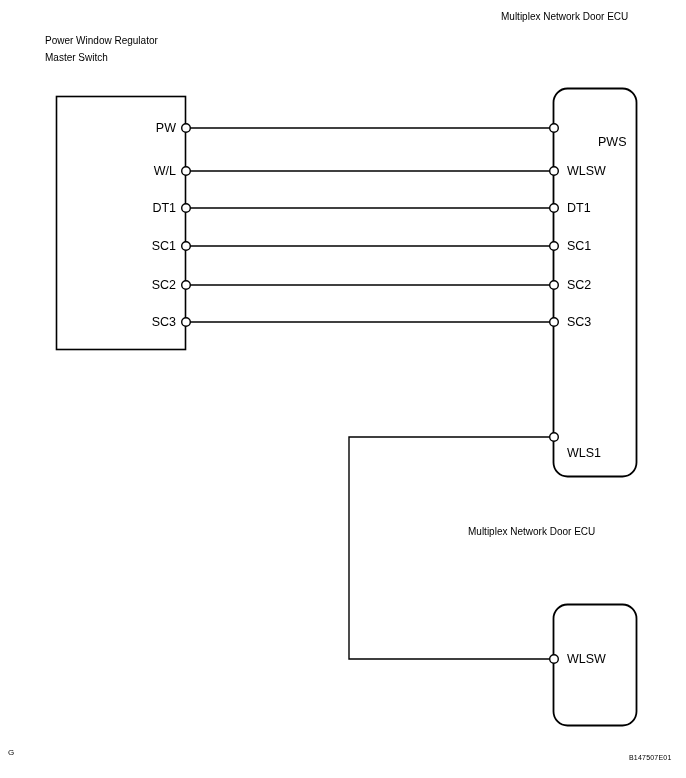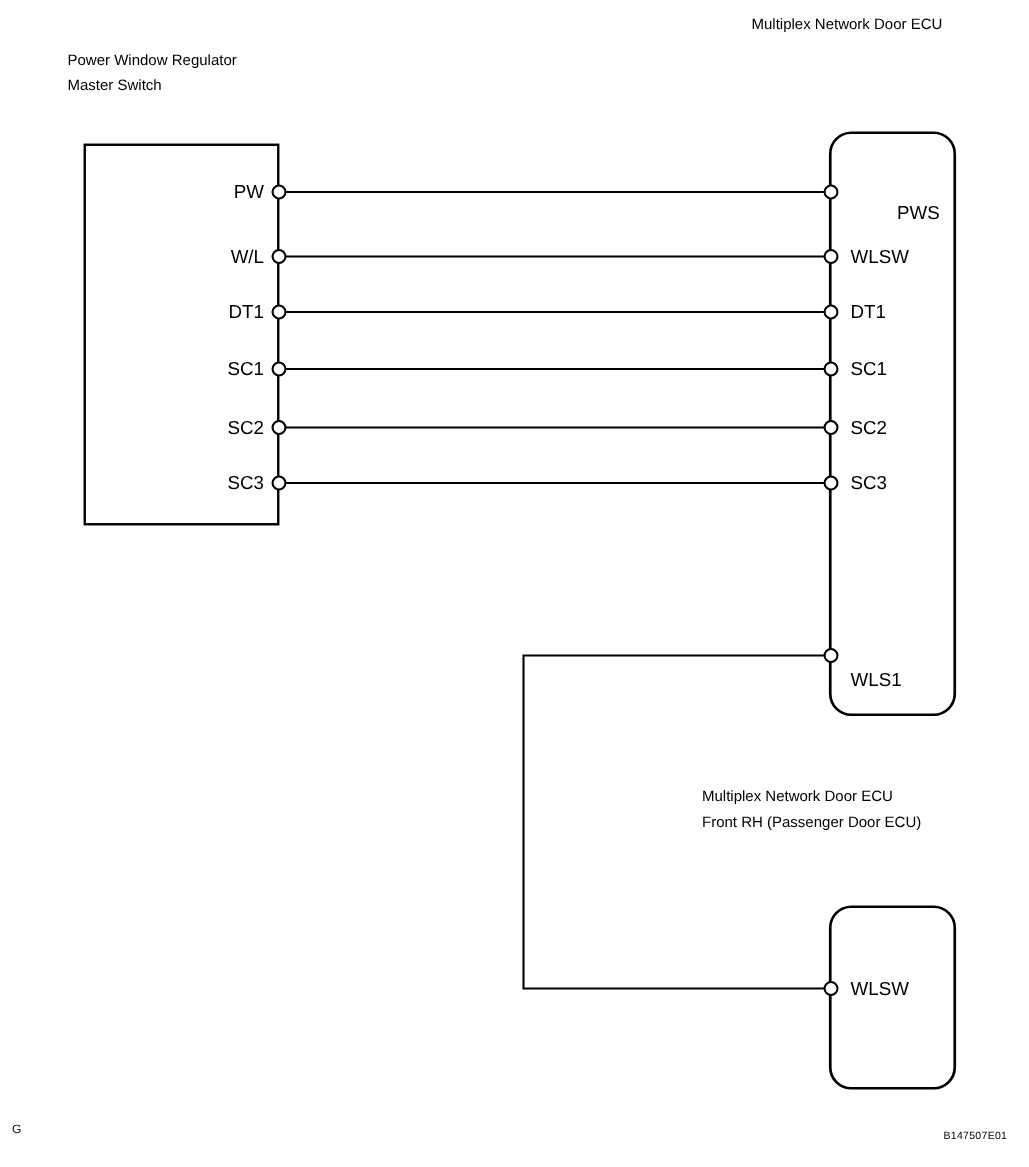--- a/index.html
+++ b/index.html
@@ -105,21 +105,20 @@
     <div>Power Window Regulator</div>
     <div>Master Switch</div>
   </div>
 
   <div class="caption-block" style="left:501px; top:8px;">
     <div>Multiplex Network Door ECU</div>
   </div>
 
   <div class="caption-block" style="left:468px; top:523px;">
     <div>Multiplex Network Door ECU</div>
-    <div>Front RH (Passenger Door ECU)</div>
   </div>
 
   <div class="pin-label pin-left" style="left:176px; top:128px;padding-left:44px;">PW</div>
   <div class="pin-label pin-left" style="left:176px; top:171px;">W/L</div>
   <div class="pin-label pin-left" style="left:176px; top:208px;">DT1</div>
   <div class="pin-label pin-left" style="left:176px; top:246px;">SC1</div>
   <div class="pin-label pin-left" style="left:176px; top:285px;">SC2</div>
   <div class="pin-label pin-left" style="left:176px; top:322px;">SC3</div>
 
   <div class="pin-label pin-right" style="left:598px; top:128px;margin-top:14px;">PWS</div>

